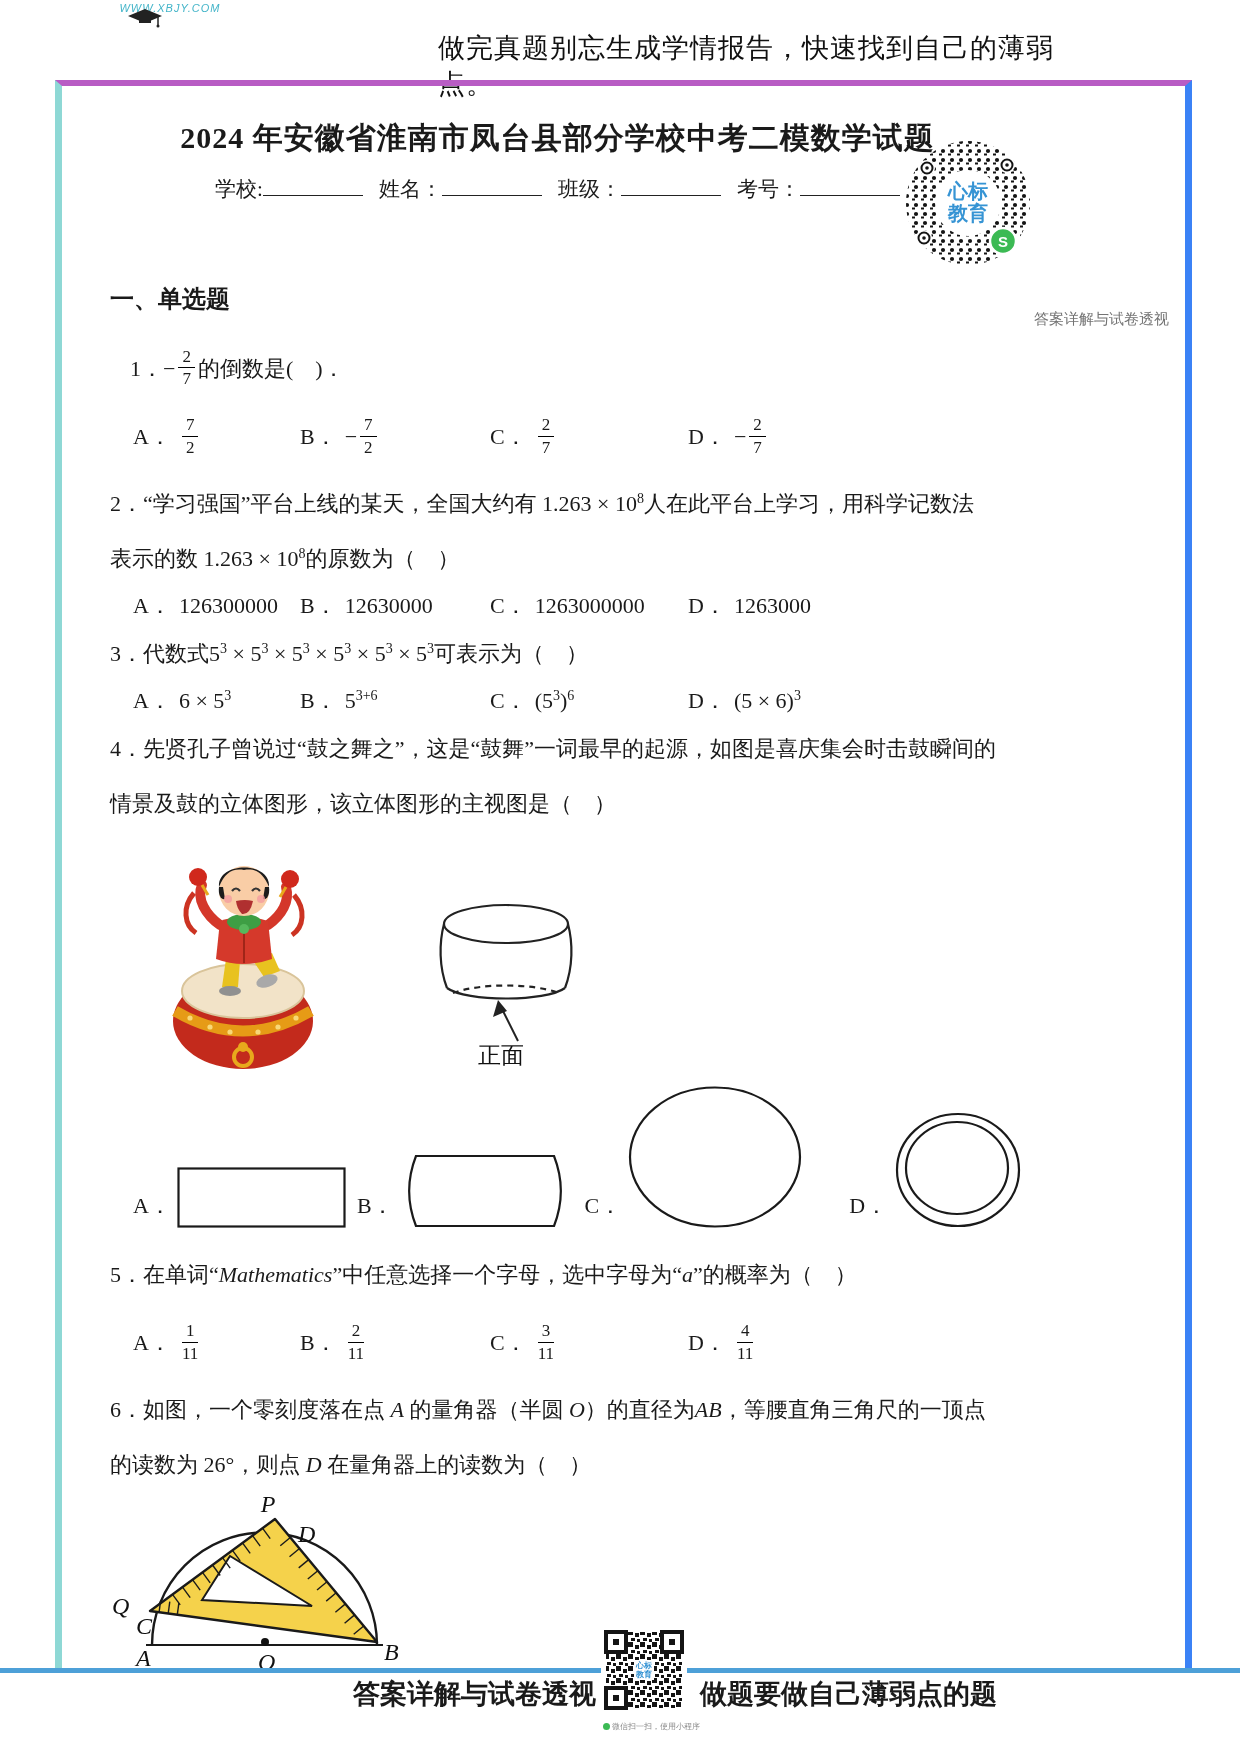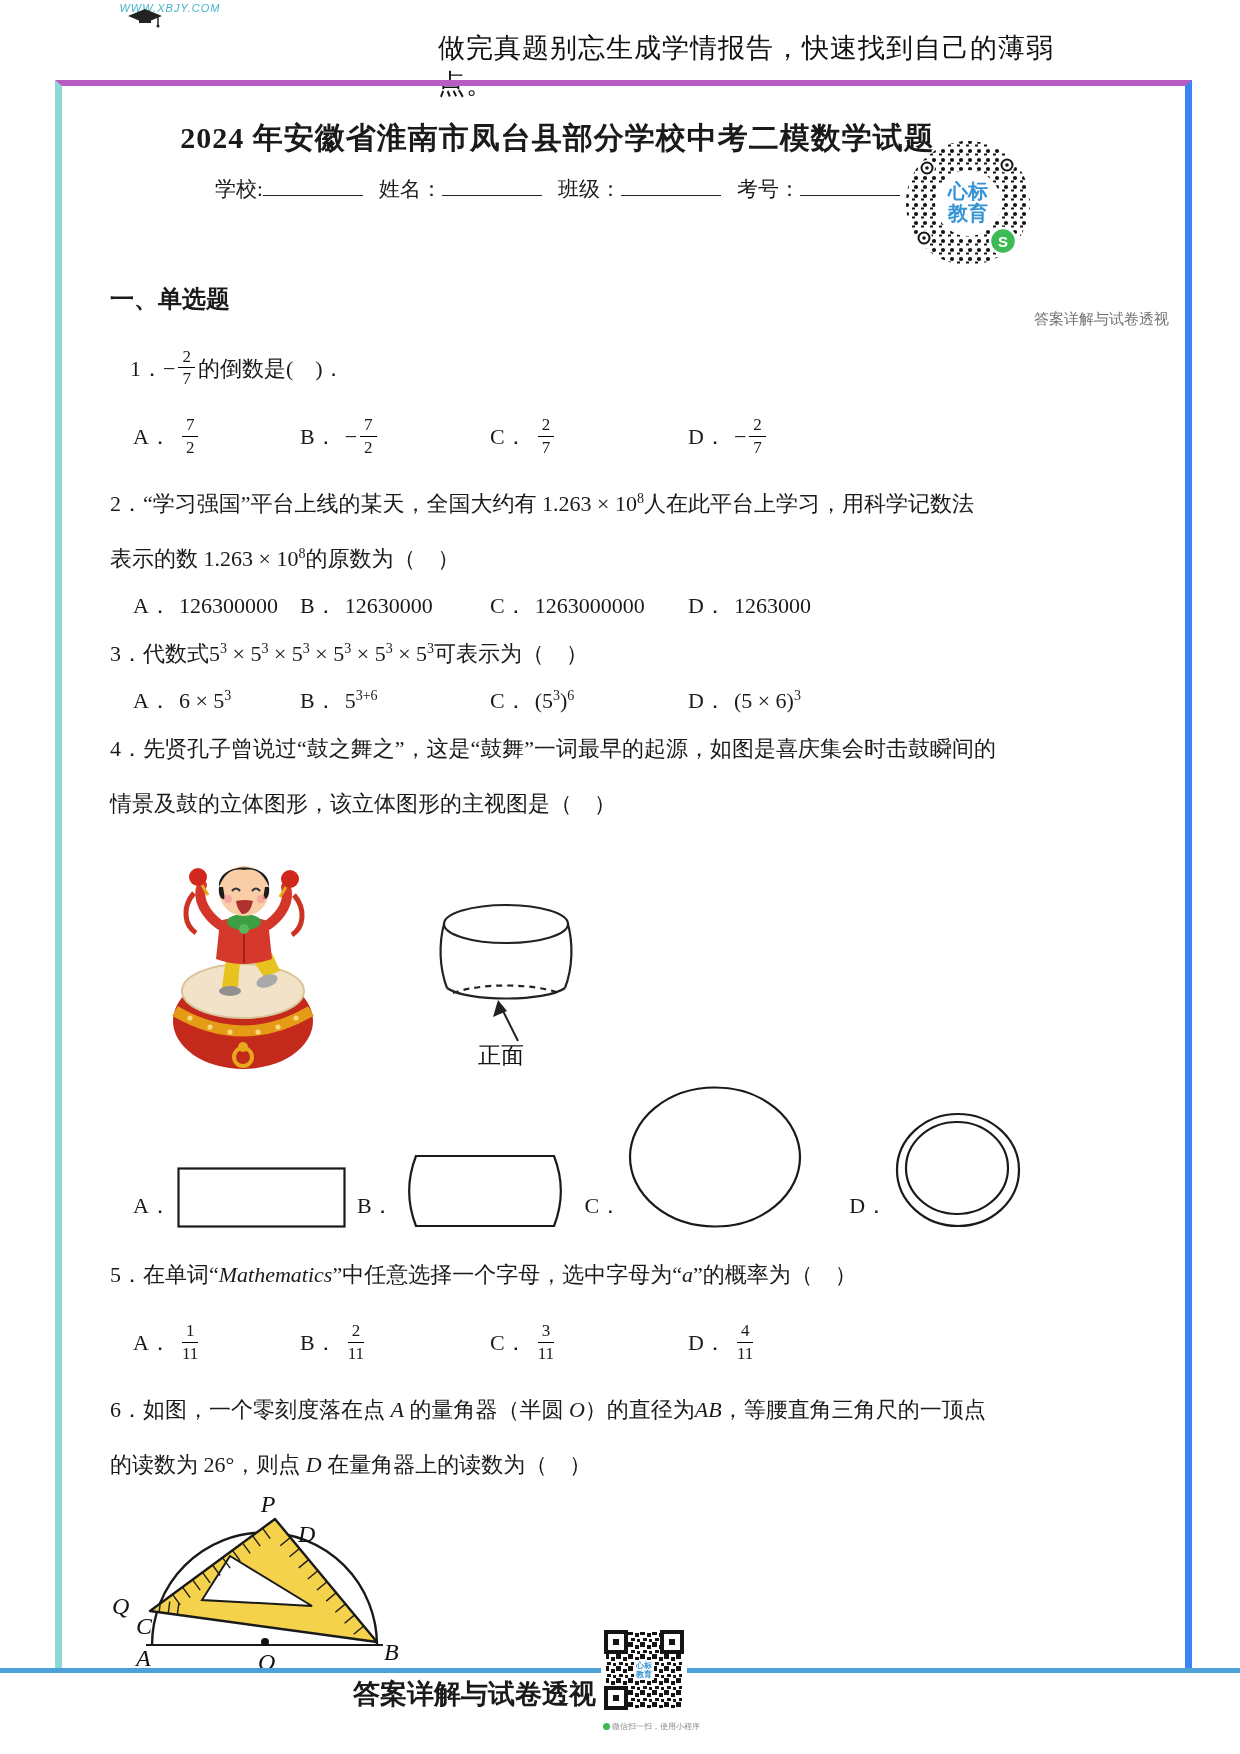--- a/index.html
+++ b/index.html
@@ -291,20 +291,21 @@
           <text class="figlabel" x="156" y="176">O</text>
           <text class="figlabel" x="282" y="166">B</text>
         </svg>
       </div>
 
     </div>
   </div>
 
   <div class="footer-line"></div>
   <div class="footer-left">答案详解与试卷透视</div>
+  <div class="footer-right">做题要做自己薄弱点的题</div>
   <div class="footer-qr">
     <svg width="80" height="80">
       <defs>
         <pattern id="qrm" width="12" height="12" patternUnits="userSpaceOnUse">
           <rect x="0" y="0" width="5" height="5" fill="#141414"></rect>
           <rect x="7" y="3" width="4" height="4" fill="#141414"></rect>
           <rect x="3" y="8" width="4" height="3" fill="#141414"></rect>
           <rect x="9" y="9" width="3" height="3" fill="#141414"></rect>
         </pattern>
       </defs>

